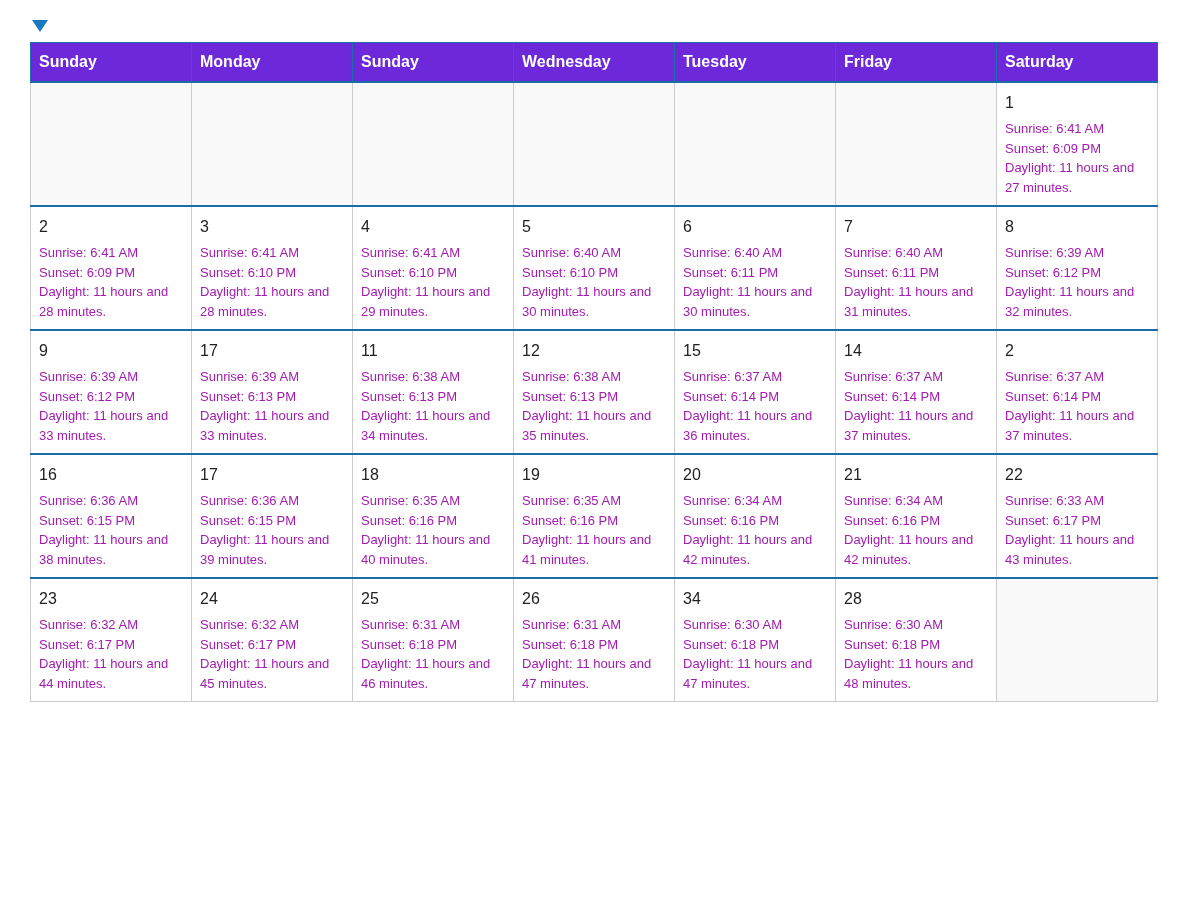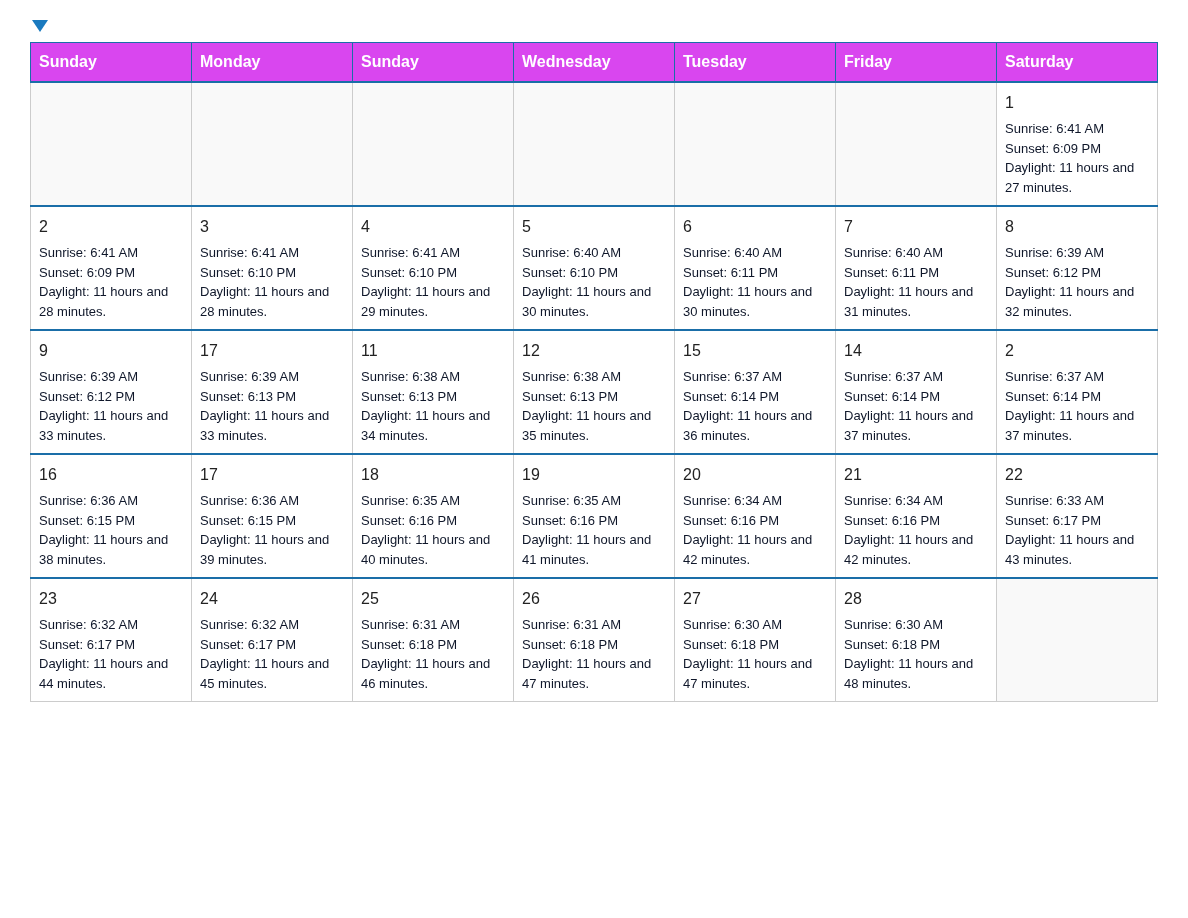--- a/index.html
+++ b/index.html
@@ -55,21 +55,21 @@
       font-size: 20px;
       color: #555;
       margin-top: 4px;
     }
     .calendar {
       width: 100%;
       border-collapse: collapse;
       margin-top: 10px;
     }
     .calendar th {
-      background-color: #d946ef;
+      background-color: #6d28d9;
       color: #fff;
       padding: 10px 8px;
       text-align: left;
       font-size: 16px;
       border: 1px solid #1a6ea8;
     }
     .calendar td {
       vertical-align: top;
       padding: 8px;
       border: 1px solid #ccc;
@@ -80,21 +80,21 @@
       line-height: 1.5;
     }
     .day-number {
       font-size: 16px;
       font-weight: normal;
       color: #222;
       display: block;
       margin-bottom: 4px;
     }
     .day-info {
-      color: #0f172a;
+      color: #a21caf;
       font-size: 13px;
     }
     .empty-cell {
       background: #f9f9f9;
     }
   </style>
 </head>
 <body>
 
 <div class="header">
@@ -237,21 +237,21 @@
         </td>
         <td>
           <span class="day-number">25</span>
           <div class="day-info">Sunrise: 6:31 AM<br>Sunset: 6:18 PM<br>Daylight: 11 hours and 46 minutes.</div>
         </td>
         <td>
           <span class="day-number">26</span>
           <div class="day-info">Sunrise: 6:31 AM<br>Sunset: 6:18 PM<br>Daylight: 11 hours and 47 minutes.</div>
         </td>
         <td>
-          <span class="day-number">27</span>
+          <span class="day-number">34</span>
           <div class="day-info">Sunrise: 6:30 AM<br>Sunset: 6:18 PM<br>Daylight: 11 hours and 47 minutes.</div>
         </td>
         <td>
           <span class="day-number">28</span>
           <div class="day-info">Sunrise: 6:30 AM<br>Sunset: 6:18 PM<br>Daylight: 11 hours and 48 minutes.</div>
         </td>
         <td class="empty-cell"></td>
       </tr>
     </tbody>
 </table>

